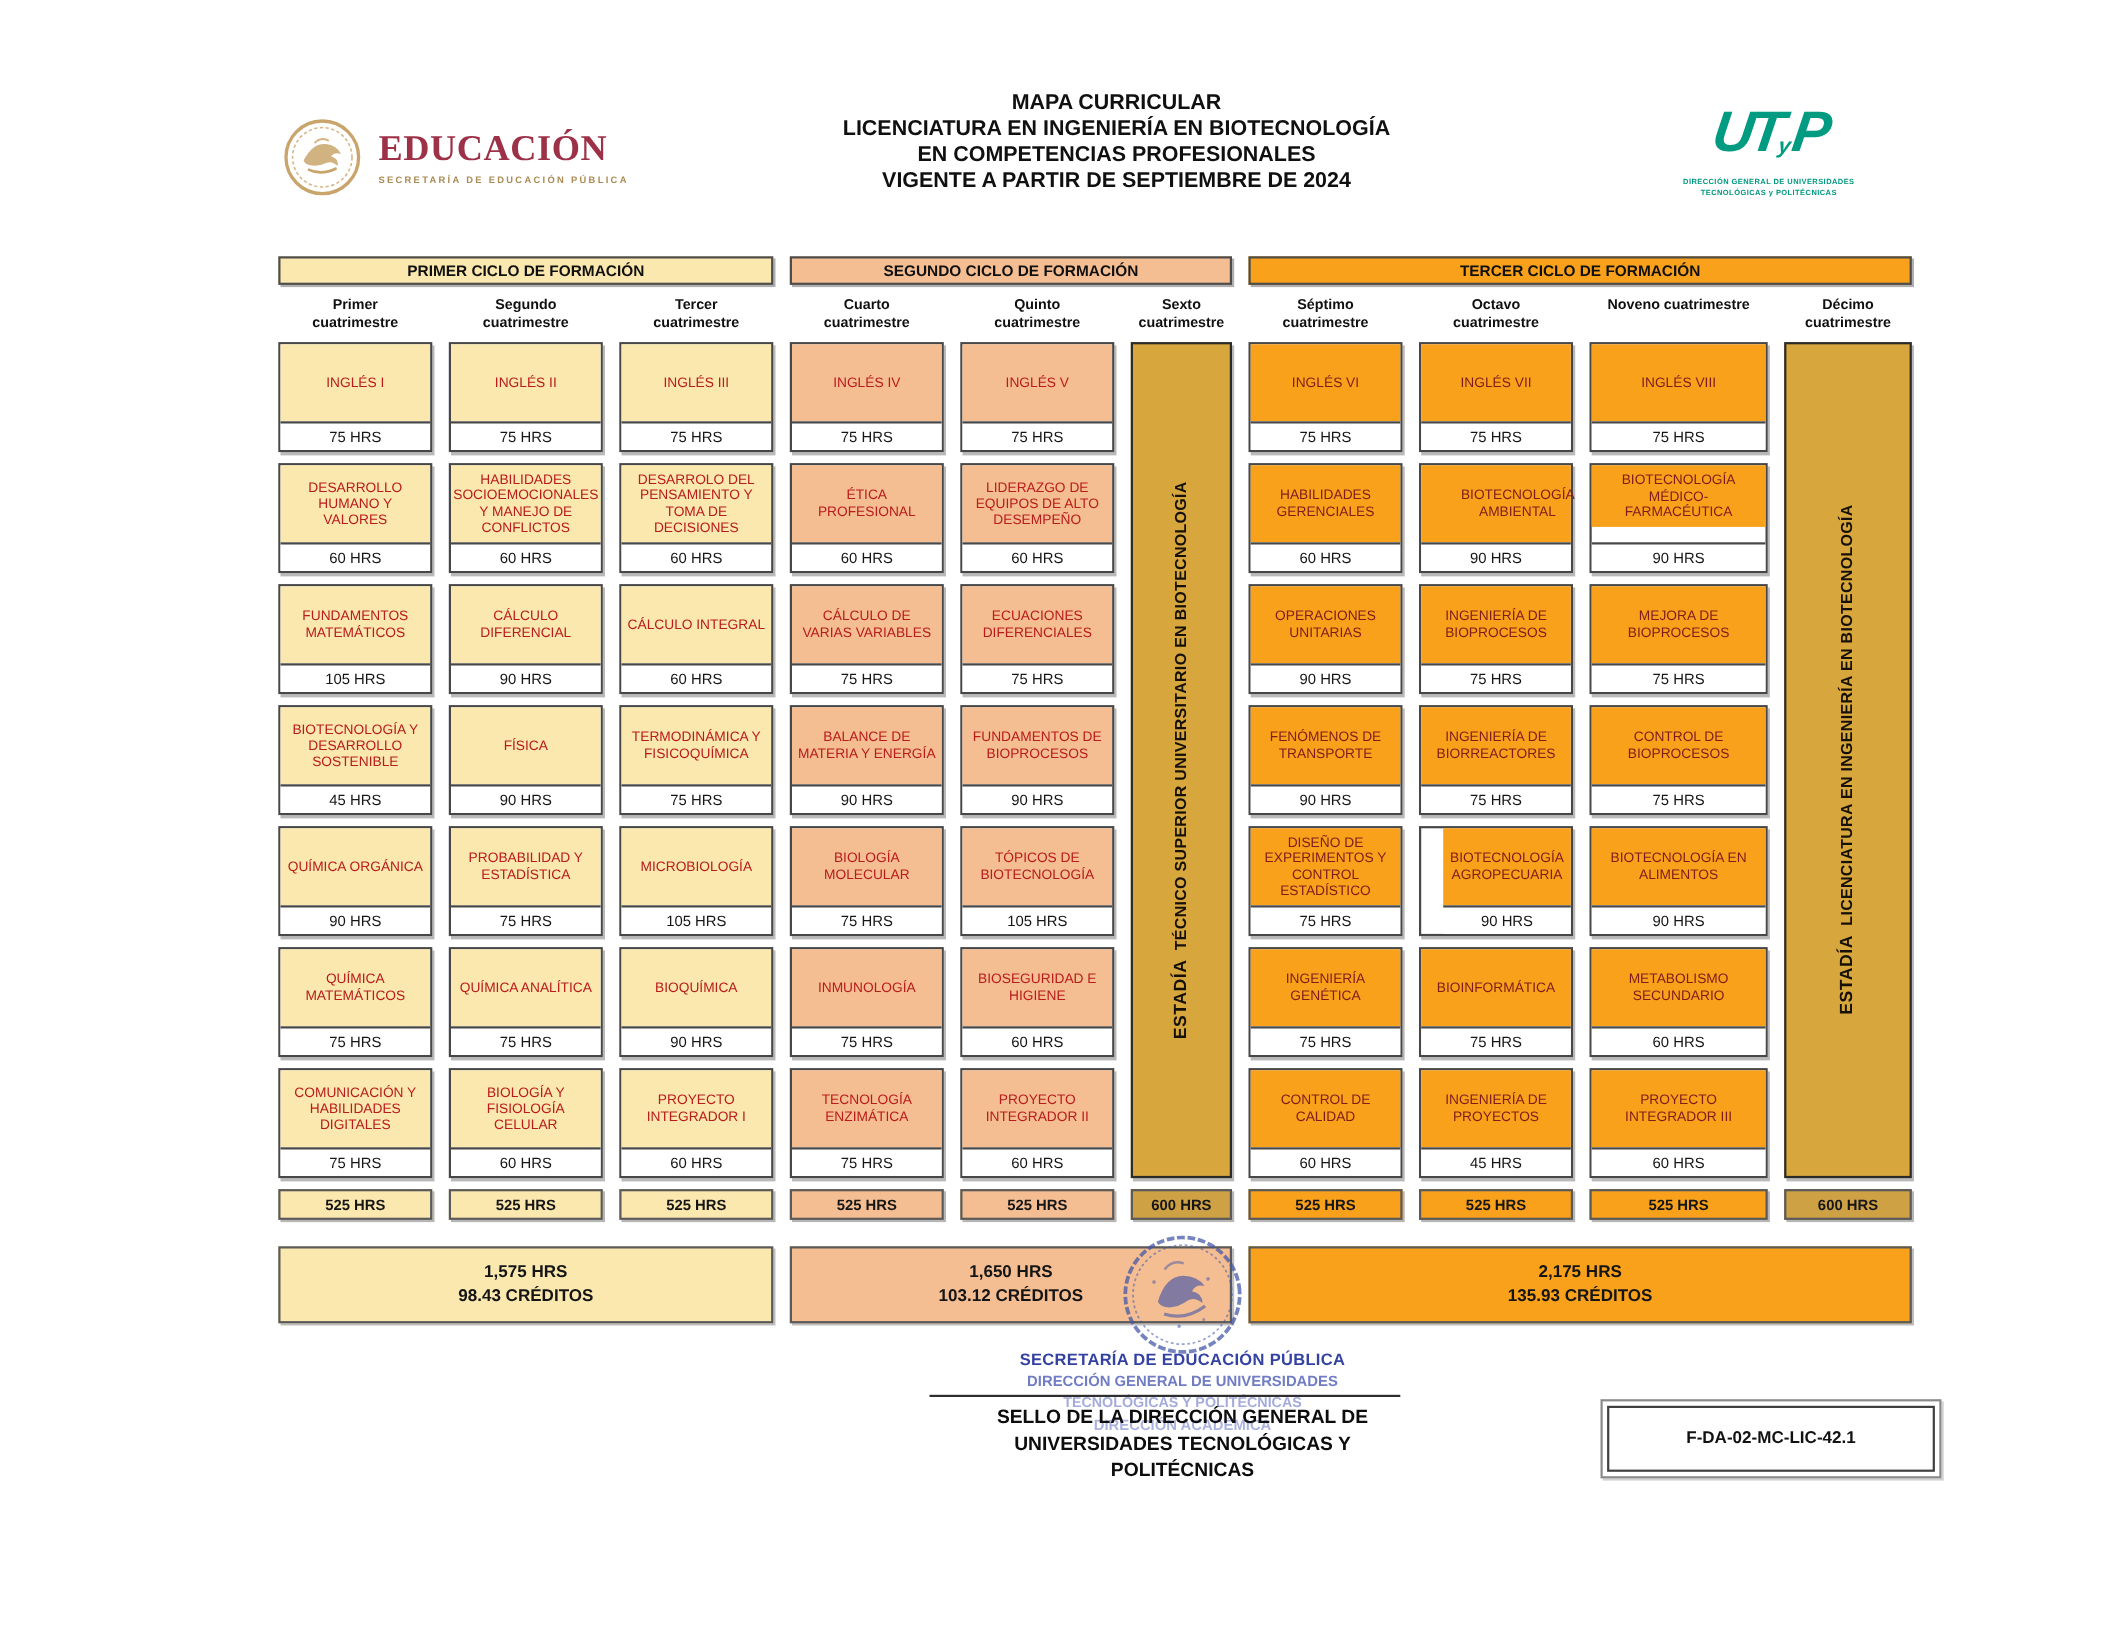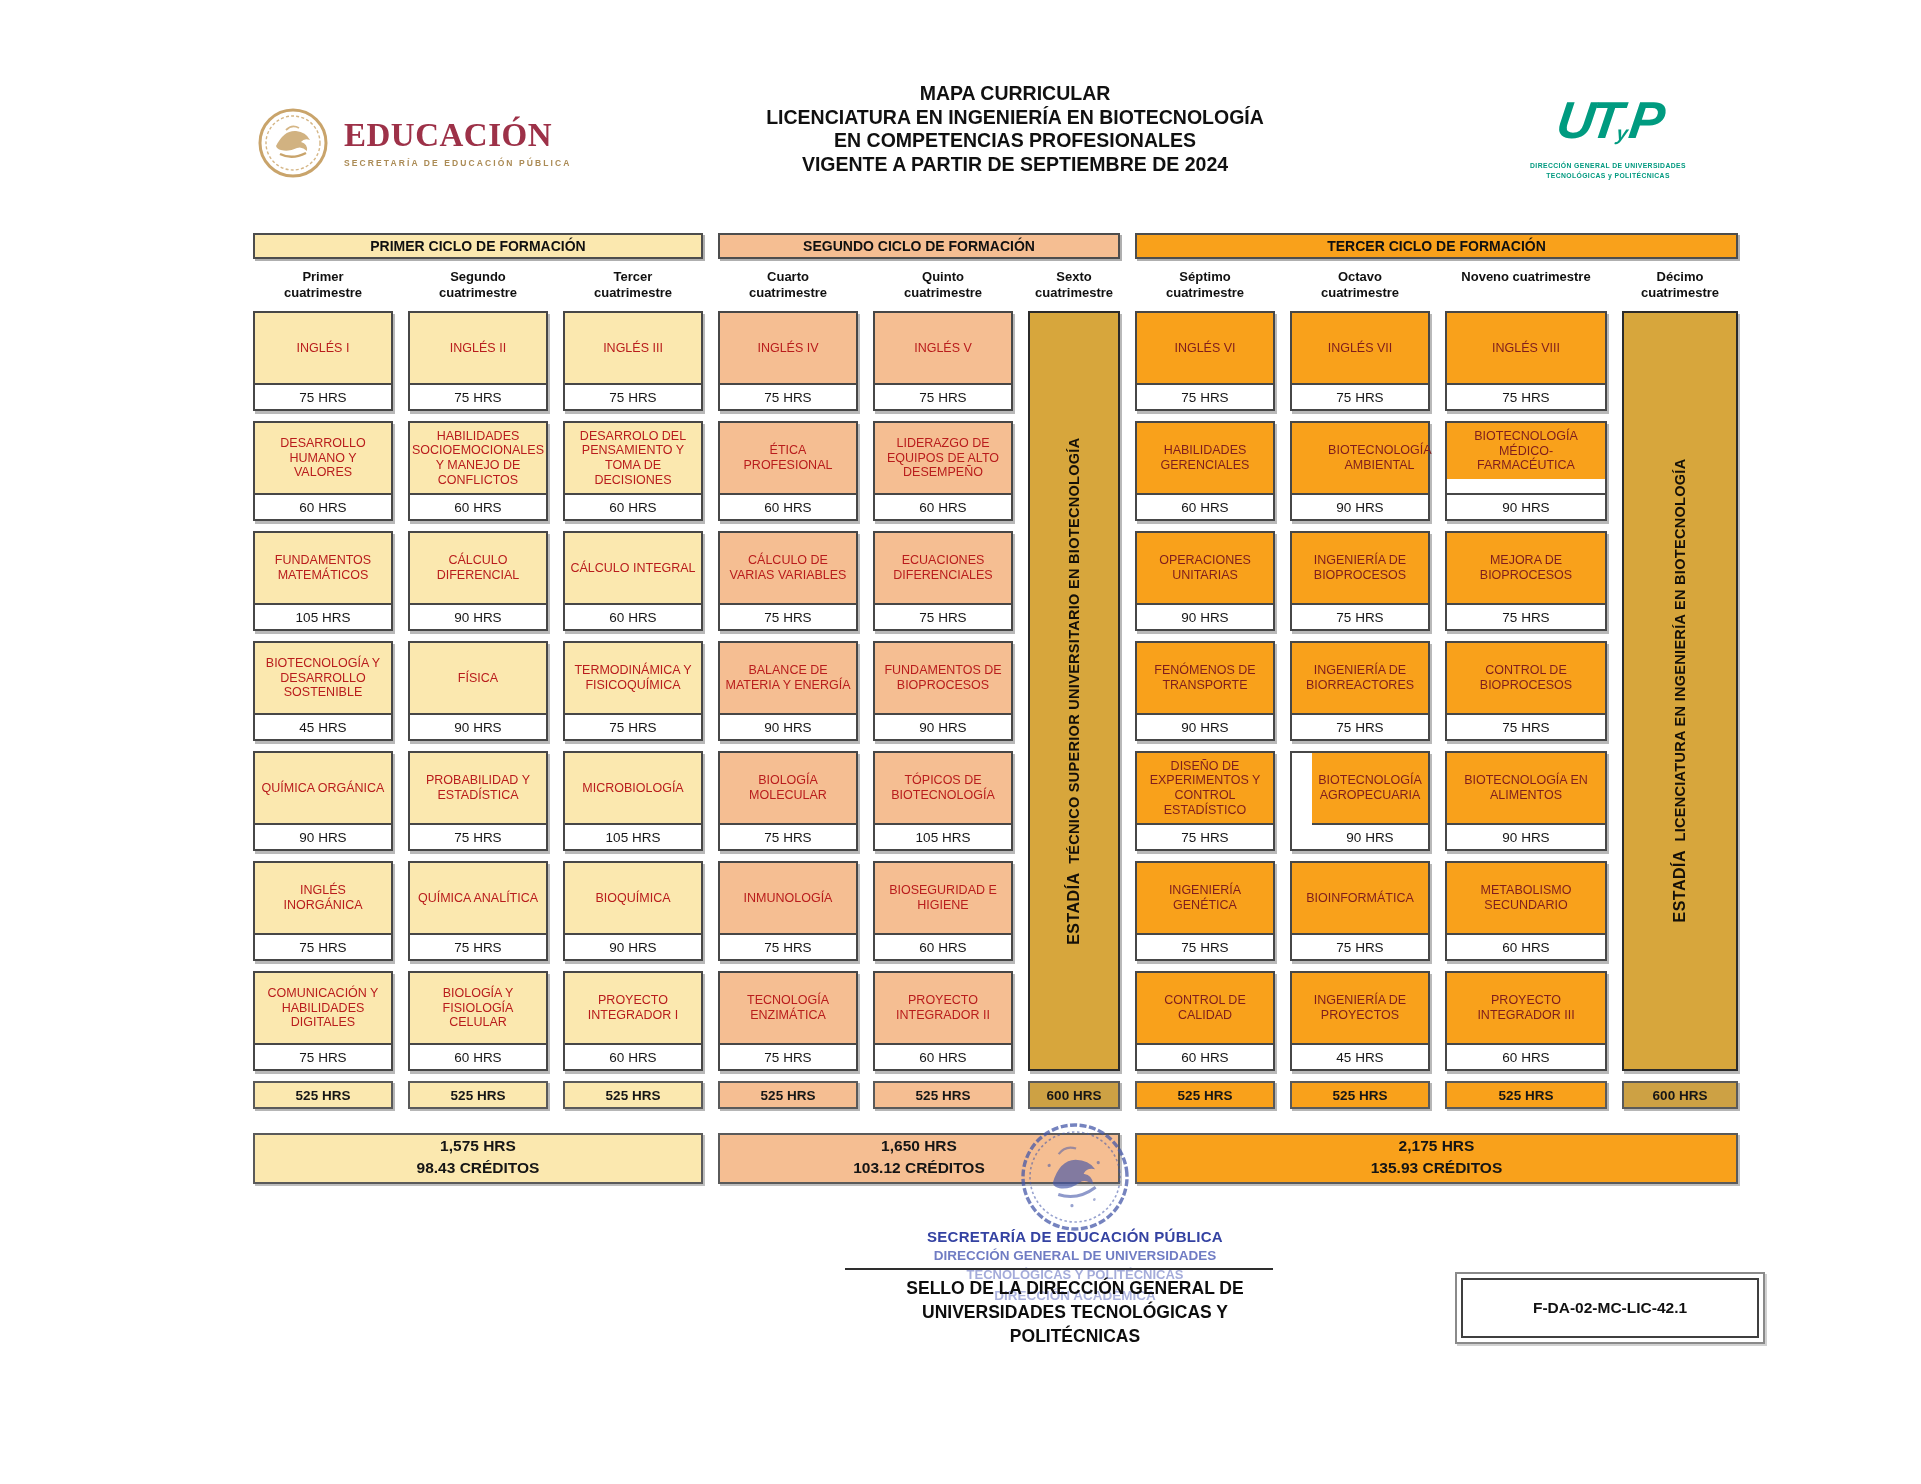--- a/index.html
+++ b/index.html
@@ -73,23 +73,23 @@
   }
   .estadia-line1{font-weight:bold;font-size:16px;letter-spacing:.5px;}
   .estadia-line2{font-weight:bold;font-size:14.5px;letter-spacing:.3px;}
   .total{
     grid-row:10;display:flex;align-items:center;justify-content:center;
     font-weight:bold;font-size:13.5px;color:#161616;
     border:2px solid #5a5a5a;box-shadow:2px 2px 0 rgba(110,110,110,.5);
   }
   
   .summary{
-    position:absolute;top:1133px;height:51px;
+    position:absolute;top:1133px;height:70px;
     border:2px solid #5a5a5a;box-shadow:2px 2px 0 rgba(110,110,110,.45);
-    display:flex;flex-direction:column;align-items:center;justify-content:flex-start;
+    display:flex;flex-direction:column;align-items:center;justify-content:center;
     font-weight:bold;font-size:15.5px;line-height:1.4;color:#151515;
   }
   .summary-0{left:253px;width:450px;}
   .summary-1{left:718px;width:402px;}
   .summary-2{left:1135px;width:603px;}
   
   .stamp-seal{position:absolute;left:1016px;top:1118px;width:118px;height:118px;opacity:.92;}
   .stamp-lines{position:absolute;left:855px;top:1228px;width:440px;text-align:center;}
   .stamp-l1{font-weight:bold;font-size:15px;color:#3442A2;letter-spacing:.3px;}
   .stamp-l2{font-size:13.5px;font-weight:bold;color:#4d5cb5;opacity:.8;margin-top:3px;}
@@ -163,21 +163,21 @@
       </div>
       <div class="course cycle-0" style="grid-area: 6 / 1;">
         <div class="course-name" style="background: rgb(251, 232, 175);">BIOTECNOLOGÍA Y DESARROLLO SOSTENIBLE</div>
         <div class="course-hrs">45 HRS</div>
       </div>
       <div class="course cycle-0" style="grid-area: 7 / 1;">
         <div class="course-name" style="background: rgb(251, 232, 175);">QUÍMICA ORGÁNICA</div>
         <div class="course-hrs">90 HRS</div>
       </div>
       <div class="course cycle-0" style="grid-area: 8 / 1;">
-        <div class="course-name" style="background: rgb(251, 232, 175);">INGLÉS INORGÁNICA</div>
+        <div class="course-name" style="background: rgb(251, 232, 175);">QUÍMICA MATEMÁTICOS</div>
         <div class="course-hrs">75 HRS</div>
       </div>
       <div class="course cycle-0" style="grid-area: 9 / 1;">
         <div class="course-name" style="background: rgb(251, 232, 175);">COMUNICACIÓN Y HABILIDADES DIGITALES</div>
         <div class="course-hrs">75 HRS</div>
       </div>
       <div class="total" style="grid-area: 10 / 1; background: rgb(251, 232, 175);">525 HRS</div>
       <div class="col-header" style="grid-area: 2 / 2;">Segundo cuatrimestre</div>
       <div class="course cycle-0" style="grid-area: 3 / 2;">
         <div class="course-name" style="background: rgb(251, 232, 175);">INGLÉS II</div>

